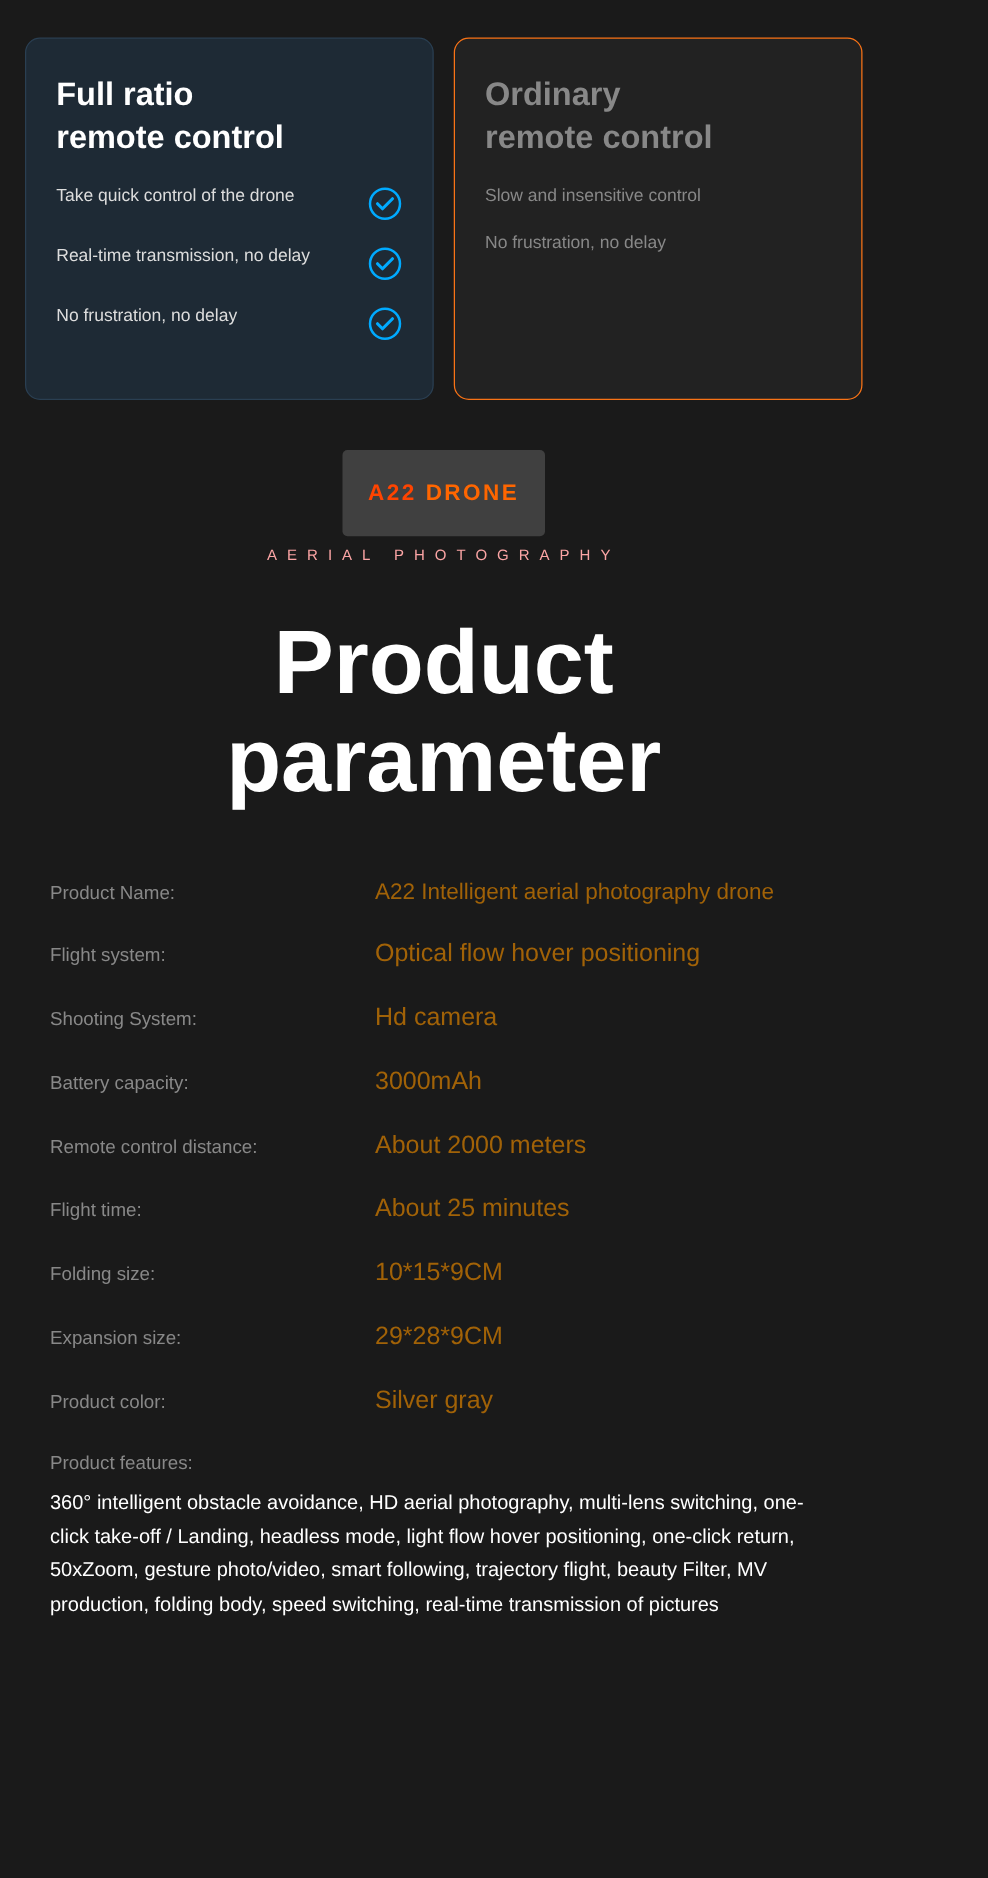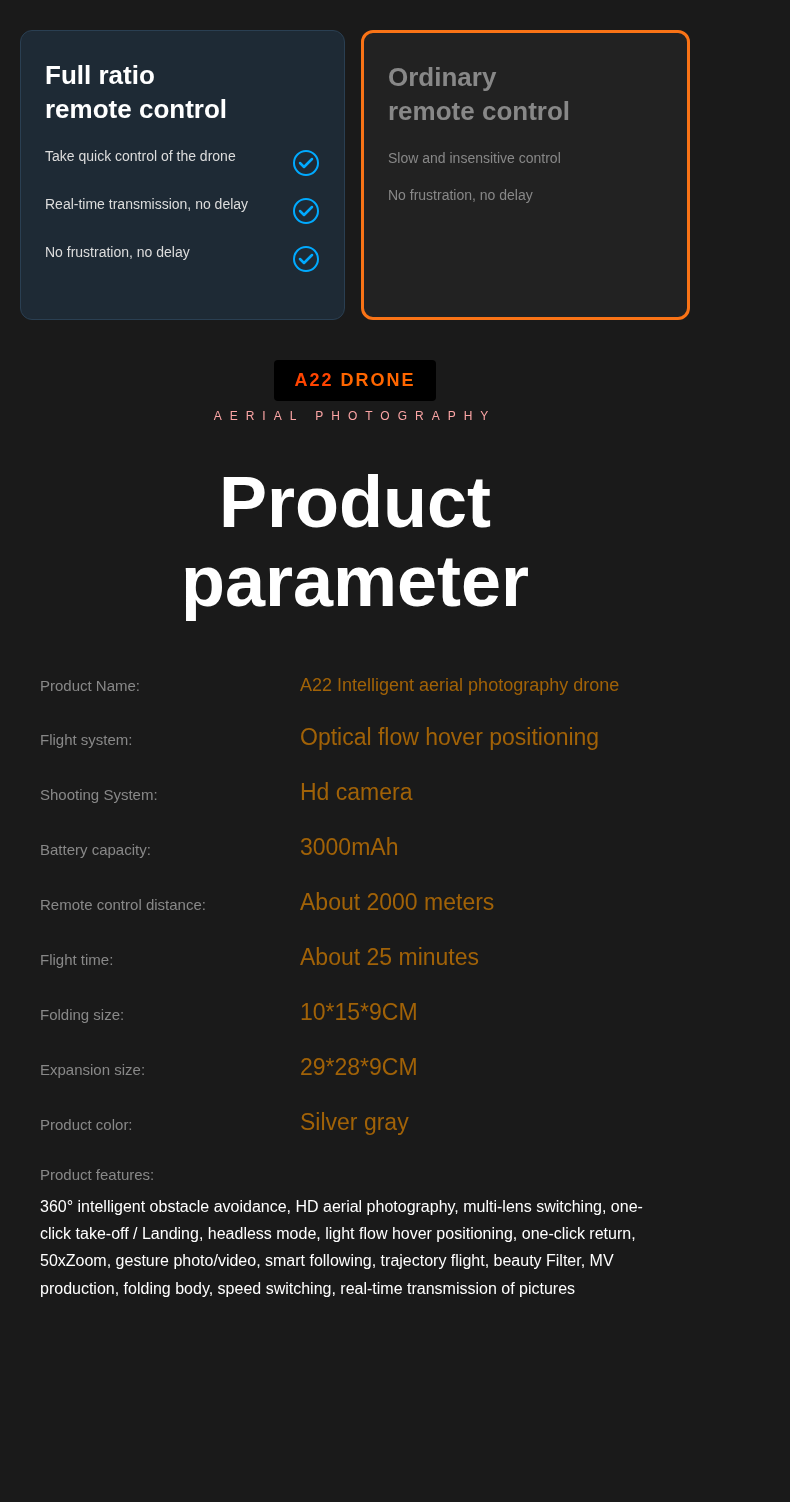--- a/index.html
+++ b/index.html
@@ -32,21 +32,21 @@
       flex: 1;
     }
 
     .card-left {
       background: #1e2a35;
       border: 1px solid #2a3f52;
     }
 
     .card-right {
       background: #222222;
-      border: 3px solid #f97316;
+      border: 1px solid #f97316;
     }
 
     .card-title {
       font-size: 26px;
       font-weight: bold;
       line-height: 1.3;
       margin-bottom: 20px;
     }
 
     .card-left .card-title {
@@ -94,25 +94,25 @@
 
     
     .brand-section {
       display: flex;
       flex-direction: column;
       align-items: center;
       margin-bottom: 30px;
     }
 
     .brand-logo {
-      background: #000000;
+      background: #404040;
       color: #ffffff;
       font-size: 18px;
       font-weight: bold;
-      padding: 10px 20px;
+      padding: 24px 20px;
       border-radius: 4px;
       letter-spacing: 2px;
       margin-bottom: 8px;
     }
 
     .brand-logo span {
       color: #ff6600;
     }
 
     .brand-subtitle {
@@ -156,21 +156,21 @@
       flex-shrink: 0;
     }
 
     .param-value {
       font-size: 18px;
       color: #a16207;
       font-weight: 400;
     }
 
     .param-value.large {
-      font-size: 23px;
+      font-size: 20px;
       text-align: center;
     }
 
     .param-features {
       padding: 16px 0;
     }
 
     .param-features-label {
       font-size: 15px;
       color: #888888;

